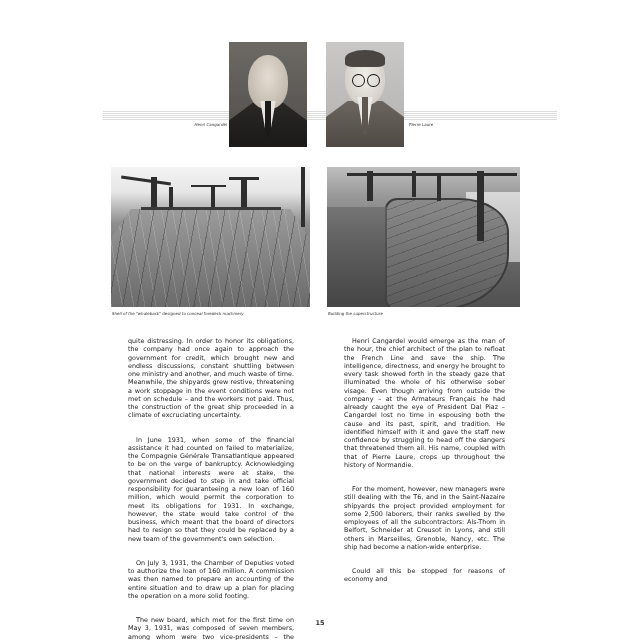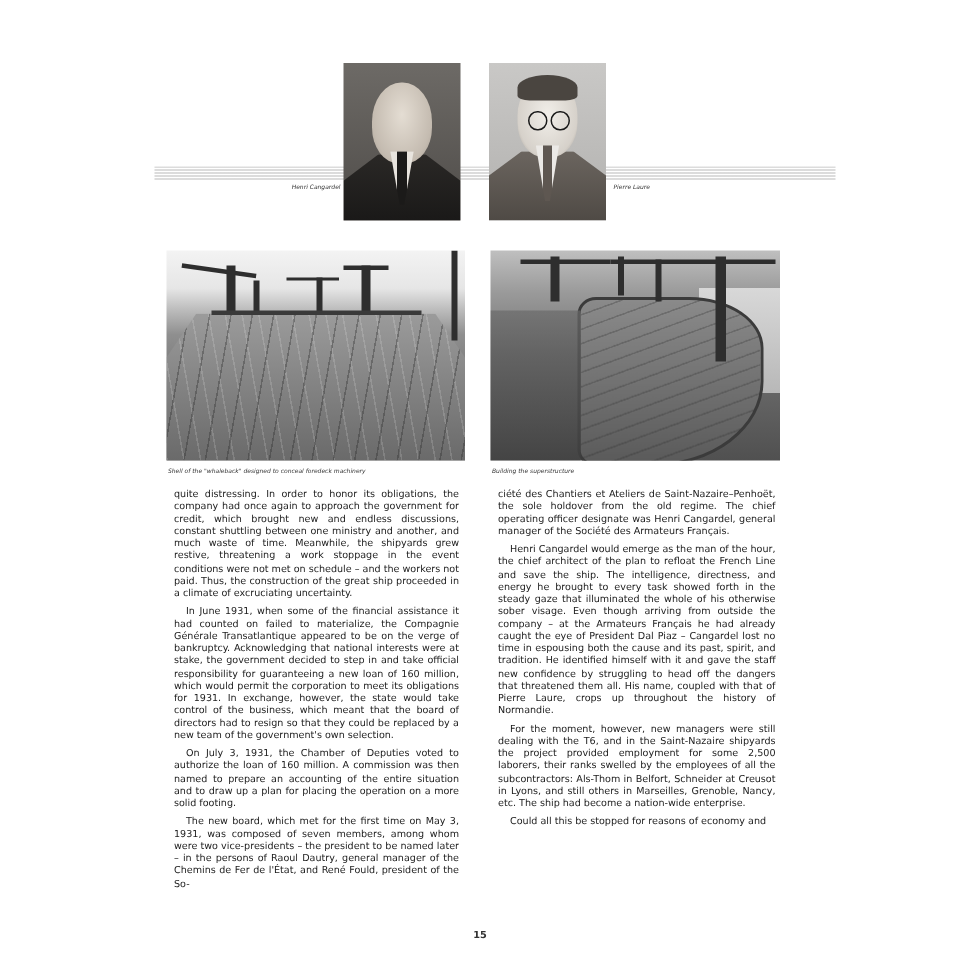--- a/index.html
+++ b/index.html
@@ -100,21 +100,21 @@
     position: absolute; font-size: 4px; color: #333; font-style: italic; white-space: nowrap;
   }
   .cap-ship1 { left: 112px; top: 311px; }
   .cap-ship2 { left: 328px; top: 311px; }
   .column {
     position: absolute; top: 321px; font-size: 6.4px; line-height: 8.25px;
     text-align: justify; color: #1c1c1c;
   }
   .col-left { left: 112px; width: 198px; }
   .col-right { left: 328px; width: 193px; }
-  .column p { margin: 4px; text-indent: 0; }
+  .column p { margin: 16px; text-indent: 0; }
   .column p.indent { text-indent: 8px; }
   .page-number {
     position: absolute; left: 312px; top: 619px; width: 16px; text-align: center;
     font-size: 6.5px; color: #333; font-weight: bold;
   }
 </style>
 </head>
 <body>
 
 <div class="rules"></div>
@@ -164,19 +164,18 @@
 <div class="caption-photo cap-ship2">Building the superstructure</div>
 
 <div class="column col-left">
   <p>quite distressing. In order to honor its obligations, the company had once again to approach the government for credit, which brought new and endless discussions, constant shuttling between one ministry and another, and much waste of time. Meanwhile, the shipyards grew restive, threatening a work stoppage in the event conditions were not met on schedule – and the workers not paid. Thus, the construction of the great ship proceeded in a climate of excruciating uncertainty.</p>
   <p class="indent">In June 1931, when some of the financial assistance it had counted on failed to materialize, the Compagnie Générale Transatlantique appeared to be on the verge of bankruptcy. Acknowledging that national interests were at stake, the government decided to step in and take official responsibility for guaranteeing a new loan of 160 million, which would permit the corporation to meet its obligations for 1931. In exchange, however, the state would take control of the business, which meant that the board of directors had to resign so that they could be replaced by a new team of the government's own selection.</p>
   <p class="indent">On July 3, 1931, the Chamber of Deputies voted to authorize the loan of 160 million. A commission was then named to prepare an accounting of the entire situation and to draw up a plan for placing the operation on a more solid footing.</p>
   <p class="indent">The new board, which met for the first time on May 3, 1931, was composed of seven members, among whom were two vice-presidents – the president to be named later – in the persons of Raoul Dautry, general manager of the Chemins de Fer de l'État, and René Fould, president of the So-</p>
 </div>
 
 <div class="column col-right">
-  <p>ciété des Chantiers et Ateliers de Saint-Nazaire–Penhoët, the sole holdover from the old regime. The chief operating officer designate was Henri Cangardel, general manager of the Société des Armateurs Français.</p>
   <p class="indent">Henri Cangardel would emerge as the man of the hour, the chief architect of the plan to refloat the French Line and save the ship. The intelligence, directness, and energy he brought to every task showed forth in the steady gaze that illuminated the whole of his otherwise sober visage. Even though arriving from outside the company – at the Armateurs Français he had already caught the eye of President Dal Piaz – Cangardel lost no time in espousing both the cause and its past, spirit, and tradition. He identified himself with it and gave the staff new confidence by struggling to head off the dangers that threatened them all. His name, coupled with that of Pierre Laure, crops up throughout the history of Normandie.</p>
   <p class="indent">For the moment, however, new managers were still dealing with the T6, and in the Saint-Nazaire shipyards the project provided employment for some 2,500 laborers, their ranks swelled by the employees of all the subcontractors: Als-Thom in Belfort, Schneider at Creusot in Lyons, and still others in Marseilles, Grenoble, Nancy, etc. The ship had become a nation-wide enterprise.</p>
   <p class="indent">Could all this be stopped for reasons of economy and</p>
 </div>
 
 <div class="page-number">15</div>
 
 </body></html>

